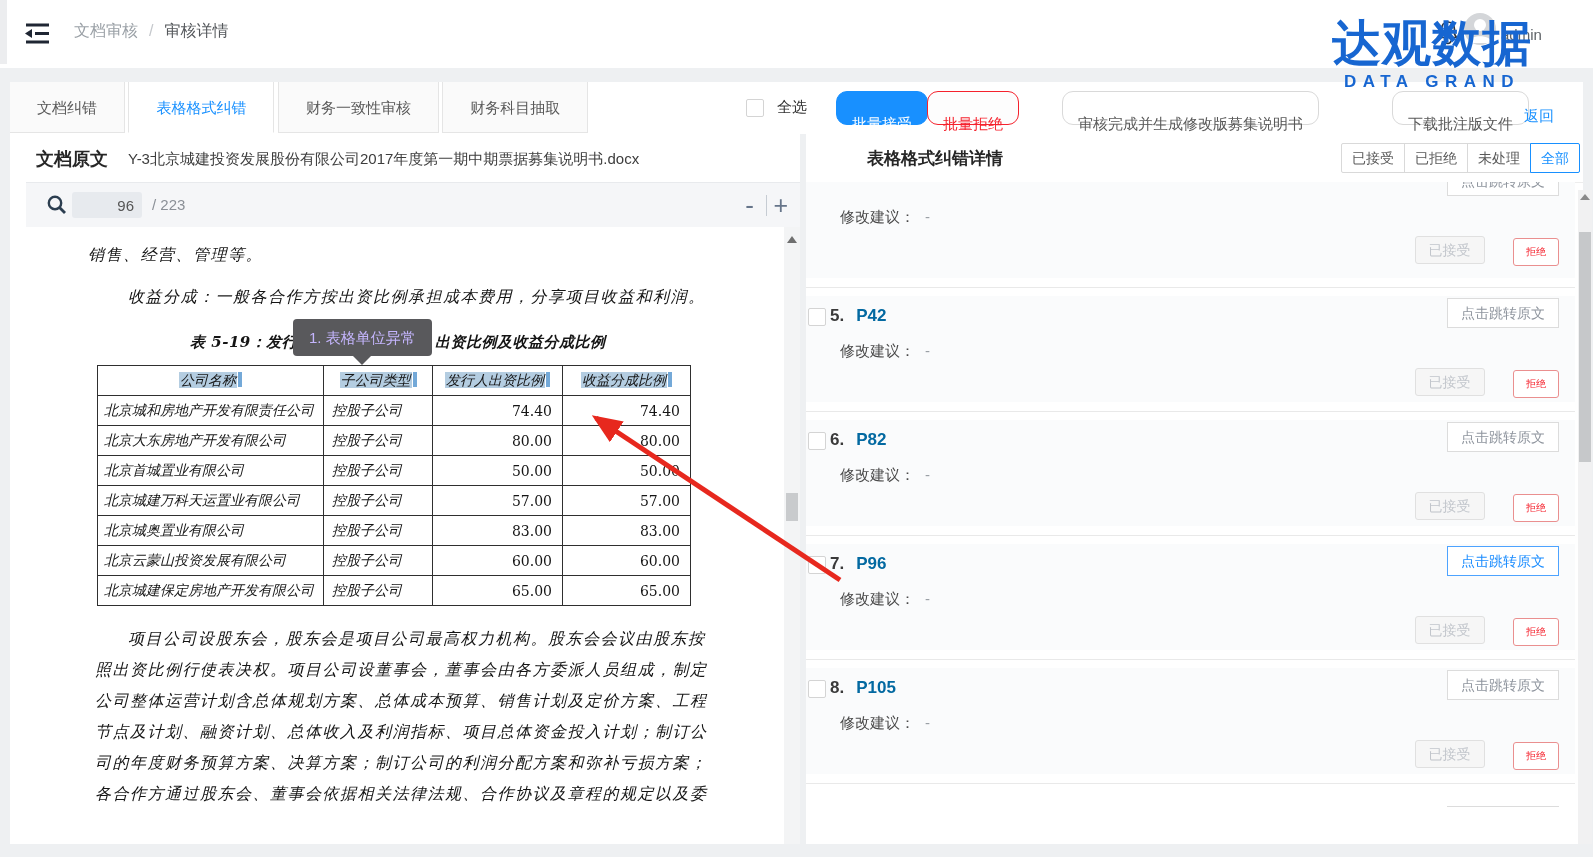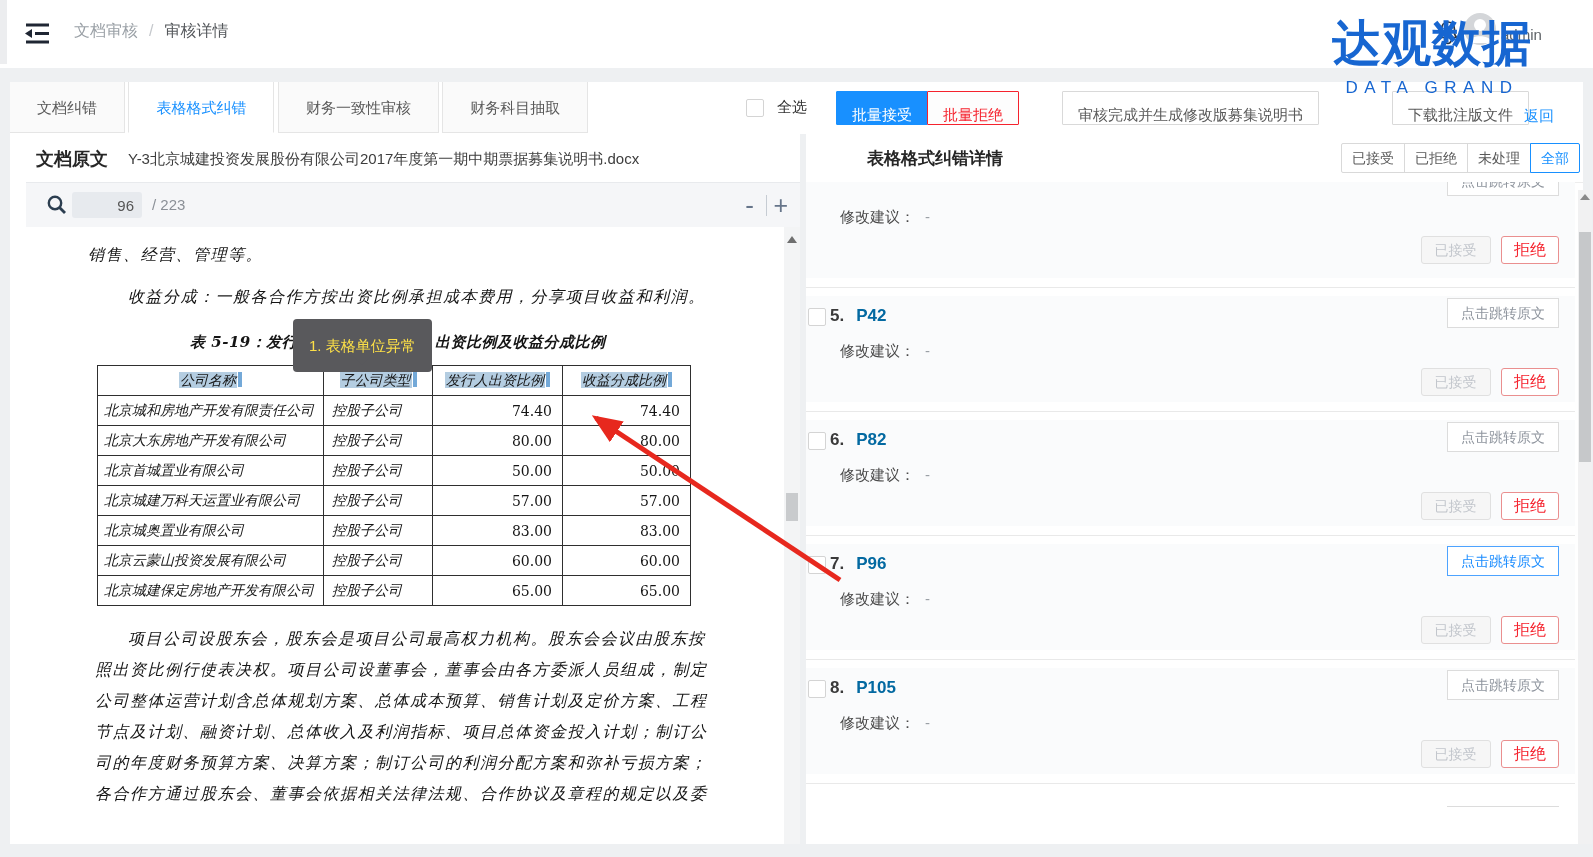--- a/index.html
+++ b/index.html
@@ -13,34 +13,34 @@
   .bc-section{color:#9aa0a6;cursor:pointer;}
   .bc-sep{color:#c5c8cc;margin:0 11px;}
   .bc-current{color:#55585c;}
   .bell{position:absolute;left:1437px;top:20px;width:22px;height:26px;cursor:pointer;}
   .avatar{position:absolute;left:1464px;top:13px;width:32px;height:32px;border-radius:50%;
           background:#d4d6d9;overflow:hidden;cursor:pointer;}
   .admin-text{position:absolute;left:1501px;top:26px;color:#606468;font-size:15px;}
   .logo{position:absolute;left:1325px;top:18px;width:214px;text-align:center;z-index:60;
         pointer-events:none;color:#1766d1;}
   .logo-cn{font-size:49px;font-weight:bold;letter-spacing:1px;line-height:1.05;white-space:nowrap;}
-  .logo-en{font-size:17px;font-weight:normal;letter-spacing:6.5px;margin-top:9px;white-space:nowrap;}
+  .logo-en{font-size:17px;font-weight:bold;letter-spacing:6.5px;margin-top:3px;white-space:nowrap;}
   
   .card{position:absolute;left:10px;top:82px;width:1573px;height:762px;background:#fff;}
   .tabs{position:absolute;left:0;top:0;right:0;height:52px;background:#fff;border-bottom:1px solid #e8e8e8;}
   .tab{display:inline-block;height:51px;line-height:51px;padding:0 27px;font-size:15px;color:#595959;
        background:#fafafa;border:1px solid #e5e5e5;border-top:none;margin-left:-1px;cursor:pointer;
        box-sizing:border-box;vertical-align:top;}
   .tab:first-child{margin-left:0;border-left:none;}
   .tab.active{background:#fff;color:#1890ff;border-bottom:1px solid #fff;}
   .selectall{position:absolute;left:736px;top:16px;display:flex;align-items:center;cursor:pointer;}
   .cb{width:16px;height:16px;border:1px solid #d4d4d4;border-radius:2px;background:#fff;cursor:pointer;}
   .selectall span{margin-left:13px;font-size:15px;color:#333;}
   .btn{position:absolute;top:9px;height:34px;line-height:32px;box-sizing:border-box;font-size:15px;
-       border-radius:1px;padding:7px 15px;cursor:pointer;white-space:nowrap;}
+       border-radius:11px;padding:16px 15px;cursor:pointer;white-space:nowrap;}
   .btn-accept{left:826px;background:#1890ff;border:1px solid #1890ff;color:#fff;}
   .btn-rejectall{left:917px;background:#fdfdfd;border:1px solid #f5222d;color:#f5222d;}
   .btn-finish{left:1052px;background:#fff;border:1px solid #d9d9d9;color:#595959;}
   .btn-download{left:1382px;background:#fff;border:1px solid #d9d9d9;color:#595959;}
   .link-back{position:absolute;left:1514px;top:17px;font-size:15px;color:#1890ff;cursor:pointer;line-height:34px;}
   .gutter{position:absolute;left:790px;top:52px;width:6px;height:710px;background:#eef0f2;}
   
   .doc-panel{position:absolute;left:0;top:52px;width:790px;height:710px;background:#fff;}
   .doc-head{position:absolute;left:0;right:0;top:0;height:48px;}
   .doc-title{position:absolute;left:26px;top:13px;font-size:18px;font-weight:bold;color:#262626;}
@@ -53,22 +53,22 @@
               font-family:"Liberation Sans",sans-serif;outline:none;}
   .page-total{position:absolute;left:126px;top:13px;font-size:15px;color:#8b9097;}
   .zctrl{position:absolute;top:0;height:44px;line-height:44px;font-size:24px;color:#66758a;cursor:pointer;}
   .zoom-minus{right:46px;font-size:26px;}
   .zoom-plus{right:12px;font-size:25px;}
   .zoom-div{position:absolute;right:33px;top:12px;width:1px;height:21px;background:#c6ccd3;}
   .doc-body{position:absolute;left:0;top:93px;bottom:0;width:774px;background:#fff;overflow:hidden;
             font-family:"DejaVu Serif","Liberation Serif",serif;color:#151515;}
   .dline{position:absolute;font-size:16px;letter-spacing:1.5px;white-space:nowrap;font-style:italic;}
   .dcaption{position:absolute;font-size:15px;font-weight:bold;letter-spacing:0.5px;white-space:nowrap;font-style:italic;}
-  .tip{position:absolute;left:283px;top:92px;height:37px;line-height:37px;padding:8px 16px;background:#59595c;
-       color:#fde047;font-size:15px;border-radius:4px;z-index:6;white-space:nowrap;
+  .tip{position:absolute;left:283px;top:92px;height:37px;line-height:37px;padding:0 16px;background:#59595c;
+       color:#c4b5fd;font-size:15px;border-radius:4px;z-index:6;white-space:nowrap;
        font-family:"Liberation Sans",sans-serif;font-style:normal;}
   .tip::after{content:"";position:absolute;left:60px;top:37px;border:9px solid transparent;border-top-color:#59595c;}
   .dtable{position:absolute;left:87px;top:138px;border-collapse:collapse;table-layout:fixed;width:593px;
           font-size:14px;}
   .dtable td,.dtable th{border:1px solid #2f2f2f;height:29px;padding:0;font-weight:normal;overflow:hidden;}
   .dtable th{text-align:center;}
   .hl{background:#b4cde1;padding:0 1px;font-style:italic;}
   .cbar{display:inline-block;width:4px;height:15px;background:#74a9d8;vertical-align:-2px;margin-left:1px;}
   td.c-name{padding-left:6px;font-style:italic;}
   td.c-type{padding-left:8px;font-style:italic;}
@@ -97,22 +97,22 @@
   .ipage{color:#0369a1;margin-left:12px;cursor:pointer;}
   .jump{position:absolute;right:16px;top:2px;height:30px;line-height:28px;box-sizing:border-box;
         padding:0 13px;background:#fff;border:1px solid #dcdcdc;color:#8f959e;font-size:14px;cursor:pointer;}
   .jump.hi{border-color:#4da3ff;color:#1a8cff;}
   .sugg{position:absolute;left:34px;top:46px;font-size:15px;color:#4a4a4a;}
   .sugg .dash{color:#9aa0a6;margin-left:10px;}
   .acts{position:absolute;right:16px;top:72px;white-space:nowrap;}
   .btn-accepted{display:inline-block;height:28px;line-height:26px;box-sizing:border-box;padding:0 13px;
                 background:#f6f6f6;border:1px solid #e0e0e0;color:#c2c6cc;border-radius:3px;font-size:14px;cursor:pointer;}
   .btn-reject{display:inline-block;height:28px;line-height:26px;box-sizing:border-box;padding:0 12px;
-              background:#fff;border:1px solid #ea8f8f;color:#f5222d;border-radius:3px;margin-left:6px;
-              font-size:16px;cursor:pointer;}
+              background:#fff;border:1px solid #ea8f8f;color:#f5222d;border-radius:3px;margin-left:24px;
+              font-size:10px;cursor:pointer;}
   .partial4{position:relative;height:96px;background:#fafbfc;overflow:hidden;}
   .p4-jump{top:-16px;}
   .p4-sugg{top:26px;}
   .p4-acts{top:54px;}
   .next-sliver{position:relative;height:40px;}
   .next-line{position:absolute;right:16px;top:14px;width:112px;border-top:1px solid #dcdcdc;}
   
   .page-scroll{position:absolute;right:1px;top:190px;width:14px;height:654px;background:#f1f1f2;z-index:30;}
   .page-scroll .tri-up{left:2px;top:4px;border-left-width:5px;border-right-width:5px;border-bottom-width:6px;
                        border-bottom-color:#8a8a8a;}

